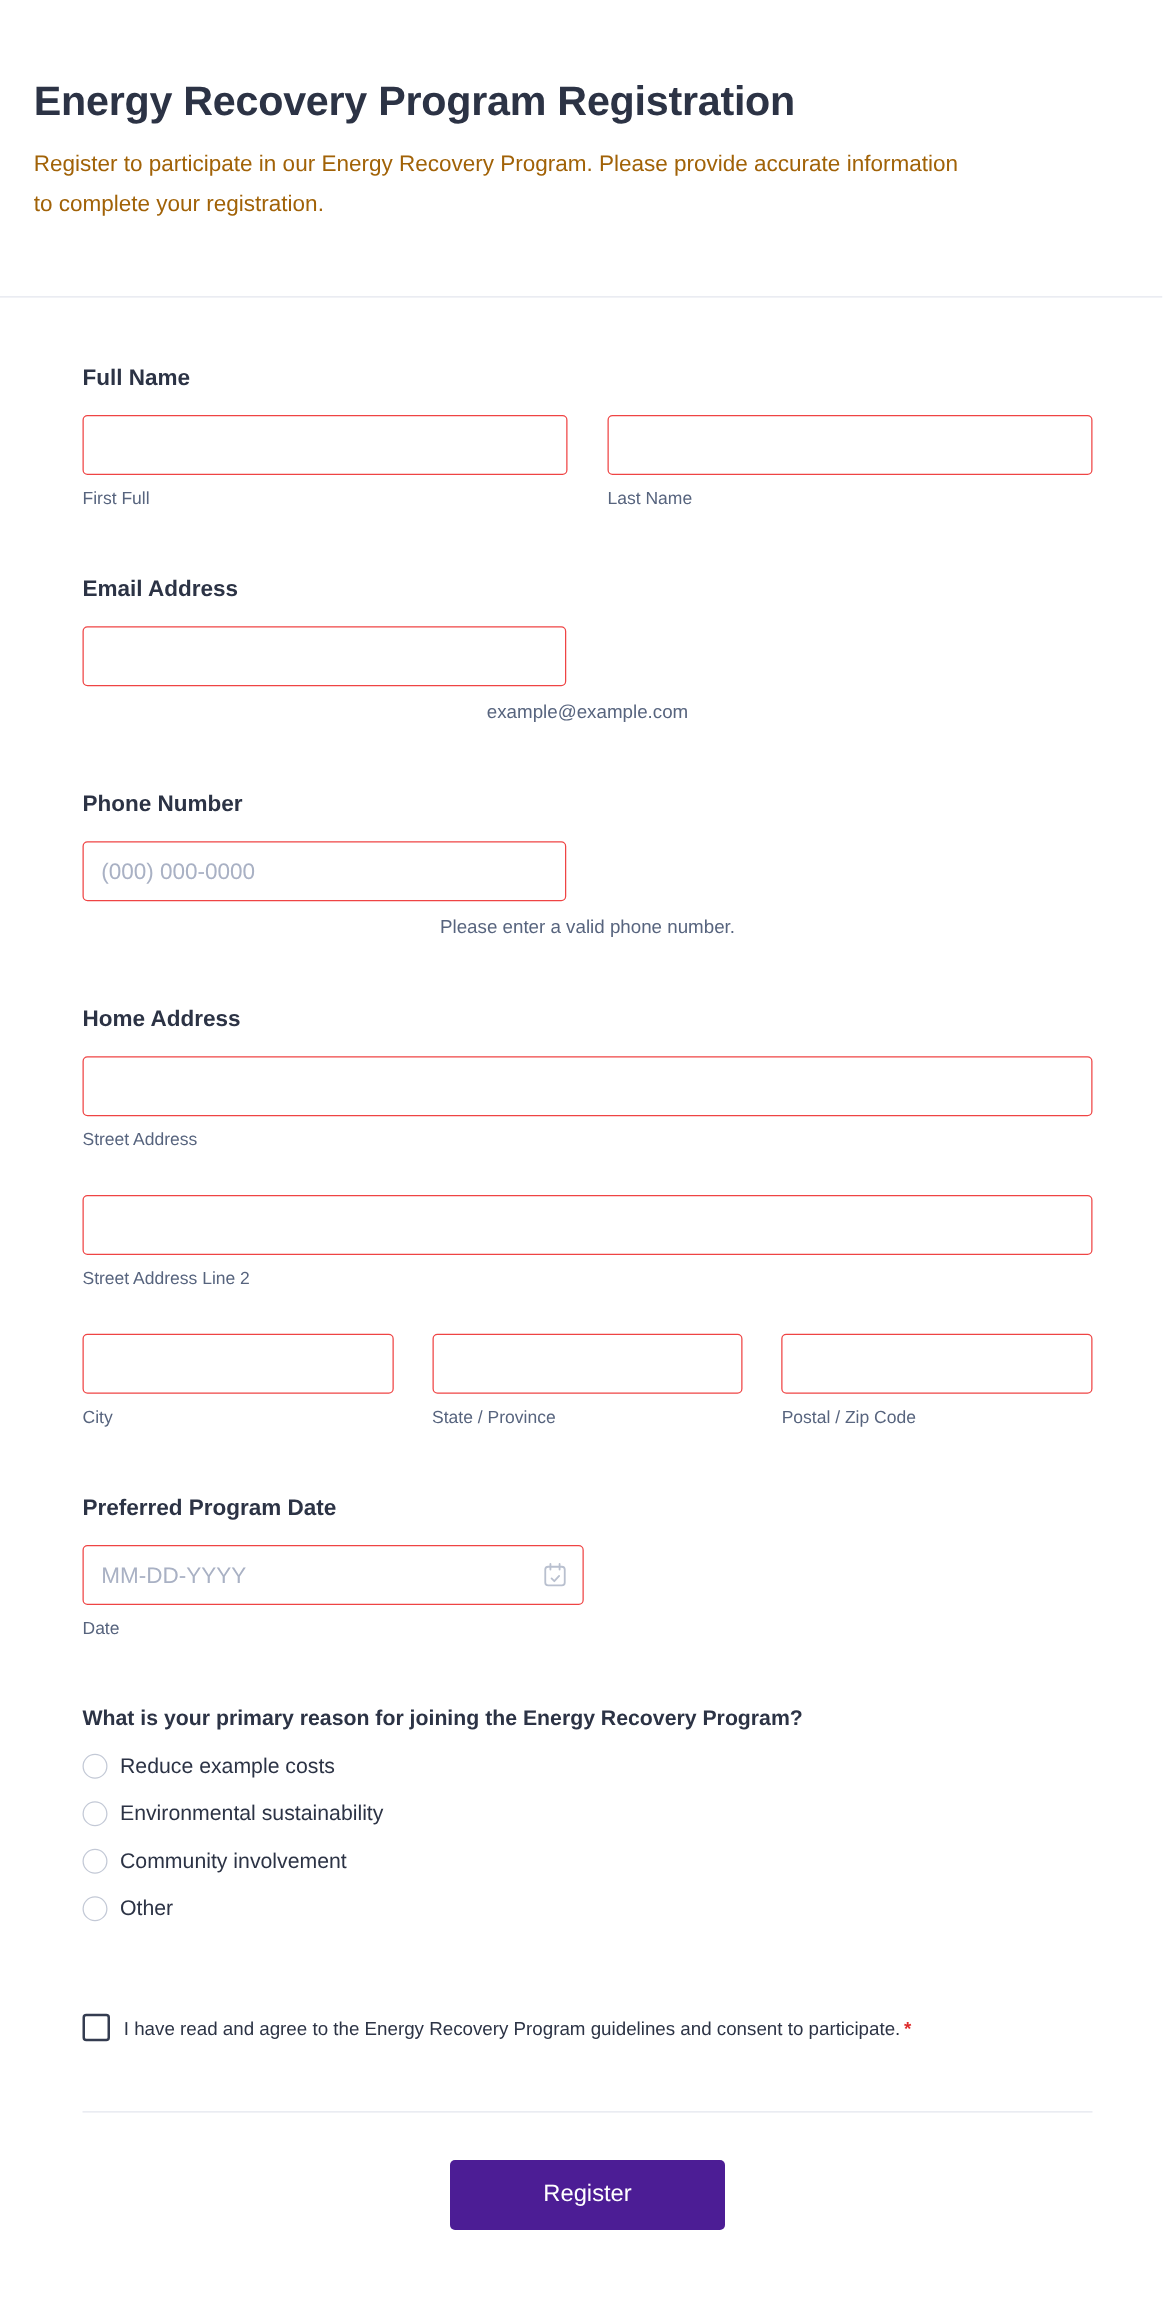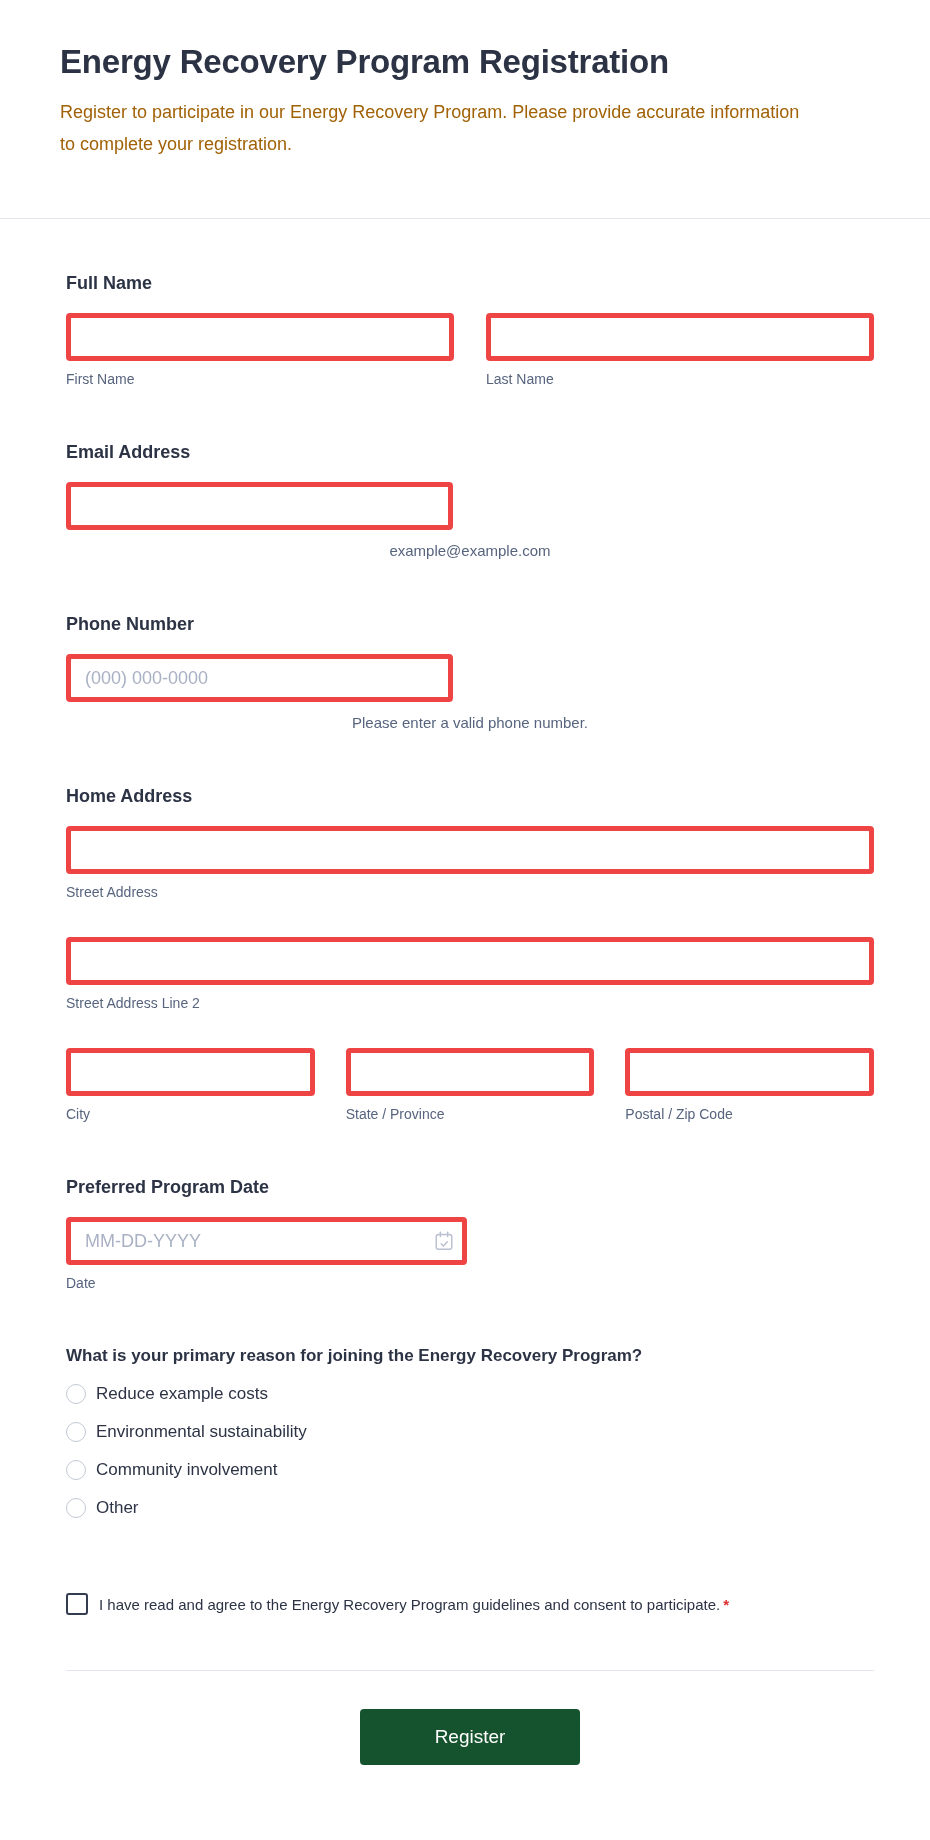--- a/index.html
+++ b/index.html
@@ -7,22 +7,23 @@
   body {
     width: 930px;
     height: 1840px;
     overflow: hidden;
     font-family: "Liberation Sans", sans-serif;
     color: #2c3345;
   }
 
   
   .form-header {
-    padding: 42px 66px 58px 60px;
+    padding: 42px 66px 58px 27px;
     border-bottom: 1px solid #e4e6ee;
+    margin-top: 19px;
   }
   .form-title {
     font-size: 33px;
     font-weight: 700;
     line-height: 40px;
     color: #2c3345;
     letter-spacing: -0.2px;
   }
   .form-description {
     margin-top: 14px;
@@ -42,21 +43,21 @@
     font-weight: 600;
     line-height: 20px;
     color: #2c3345;
     margin-bottom: 20px;
   }
 
   .text-input {
     display: block;
     width: 100%;
     height: 48px;
-    border: 5px solid #ef4444;
+    border: 1px solid #ef4444;
     border-radius: 4px;
     background: #fff;
     padding: 1px 14px;
     font-family: "Liberation Sans", sans-serif;
     font-size: 18px;
     color: #2c3345;
     outline: none;
   }
   .text-input::placeholder { color: #a9b1c4; opacity: 1; }
 
@@ -152,21 +153,21 @@
     margin-top: 50px;
     border-top: 1px solid #e4e6ee;
     padding-top: 38px;
     text-align: center;
   }
   .submit-btn {
     width: 220px;
     height: 56px;
     border: none;
     border-radius: 4px;
-    background: #14532d;
+    background: #4c1d95;
     color: #ffffff;
     font-family: "Liberation Sans", sans-serif;
     font-size: 19px;
     cursor: pointer;
   }
 </style>
 </head>
 <body>
 
 <div class="form-header">
@@ -174,21 +175,21 @@
   <p class="form-description">Register to participate in our Energy Recovery Program. Please provide accurate information to complete your registration.</p>
 </div>
 
 <div class="form-body">
 
   <div class="field">
     <div class="field-label">Full Name</div>
     <div class="cols-2">
       <div class="col">
         <input class="text-input" type="text" value="" style="">
-        <div class="sublabel">First Name</div>
+        <div class="sublabel">First Full</div>
       </div>
       <div class="col">
         <input class="text-input" type="text" value="" style="">
         <div class="sublabel">Last Name</div>
       </div>
     </div>
   </div>
 
   <div class="field">
     <div class="field-label">Email Address</div>

